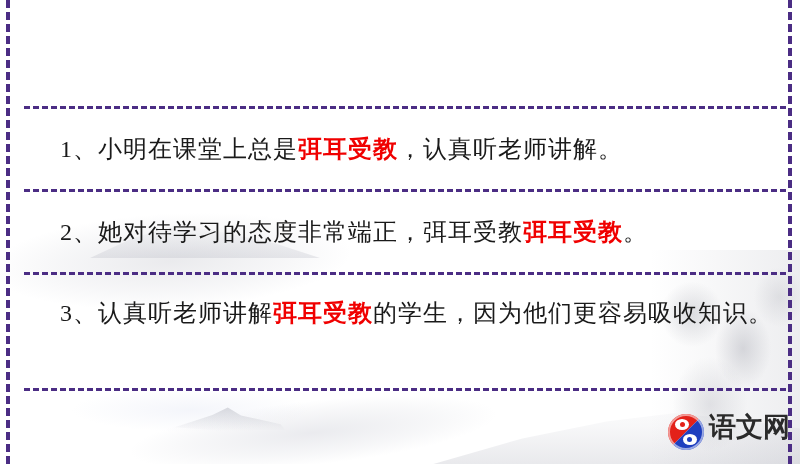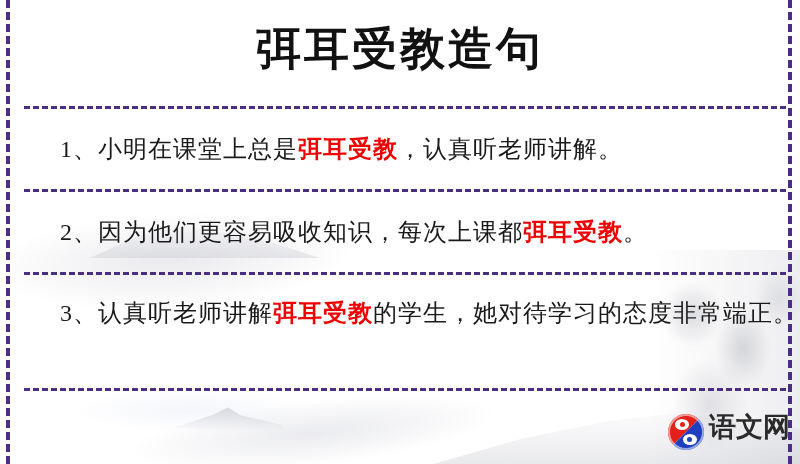--- a/index.html
+++ b/index.html
@@ -238,38 +238,37 @@
     <div class="bg-wash-2"></div>
     <div class="bg-mtn-b"></div>
     <div class="bg-mtn-a"></div>
     <div class="bg-boat"></div>
     <div class="bg-trees"></div>
   </div>
 
   <div class="frame-left"></div>
   <div class="frame-right"></div>
 
-  <div class="title">弭耳受教造句</div>
 
   <div class="sep" style="top:106px;"></div>
 
   <div class="sentence" style="top:128px;">
     <span>1、</span><span>小明在课堂上总是</span><span class="kw">弭耳受教</span><span>，认真听老师讲解。</span>
   </div>
 
   <div class="sep" style="top:189px;"></div>
 
   <div class="sentence" style="top:211px;">
-    <span>2、</span><span>因为他们更容易吸收知识，每次上课都</span><span class="kw">弭耳受教</span><span>。</span>
+    <span>2、</span><span>她对待学习的态度非常端正，弭耳受教</span><span class="kw">弭耳受教</span><span>。</span>
   </div>
 
   <div class="sep" style="top:272px;"></div>
 
   <div class="sentence" style="top:292px;">
-    <span>3、</span><span>认真听老师讲解</span><span class="kw">弭耳受教</span><span>的学生，她对待学习的态度非常端正。</span>
+    <span>3、</span><span>认真听老师讲解</span><span class="kw">弭耳受教</span><span>的学生，因为他们更容易吸收知识。</span>
   </div>
 
   <div class="sep" style="top:388px;"></div>
 
   <div class="logo">
     <div class="logo-mark">
       <div class="half-red"></div>
       <div class="half-blue"></div>
       <div class="lens-top"></div>
       <div class="lens-bot"></div>

